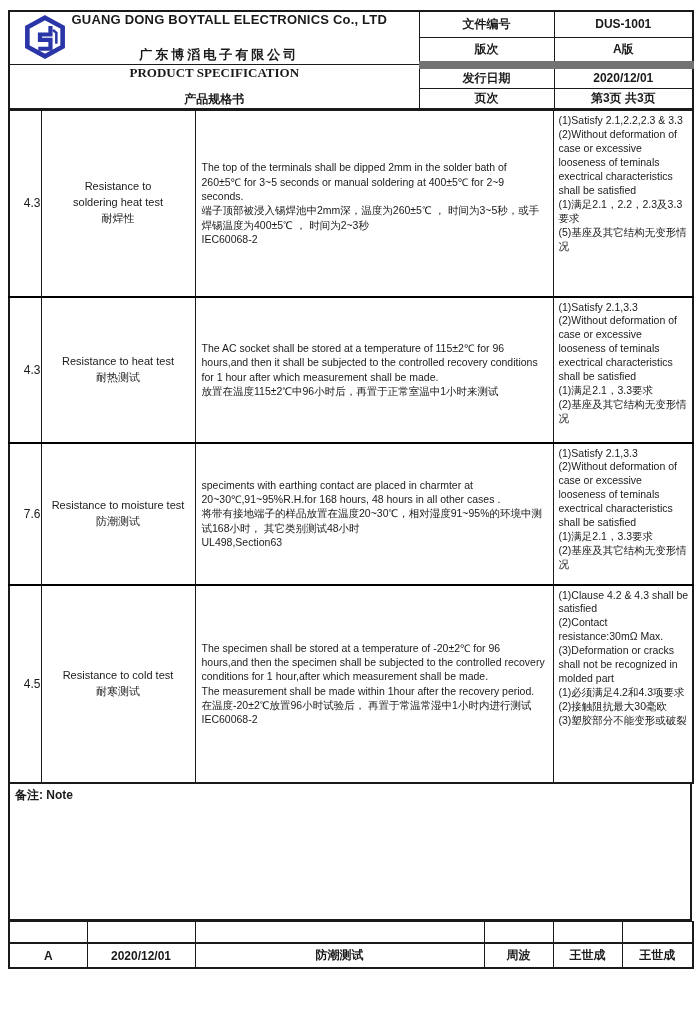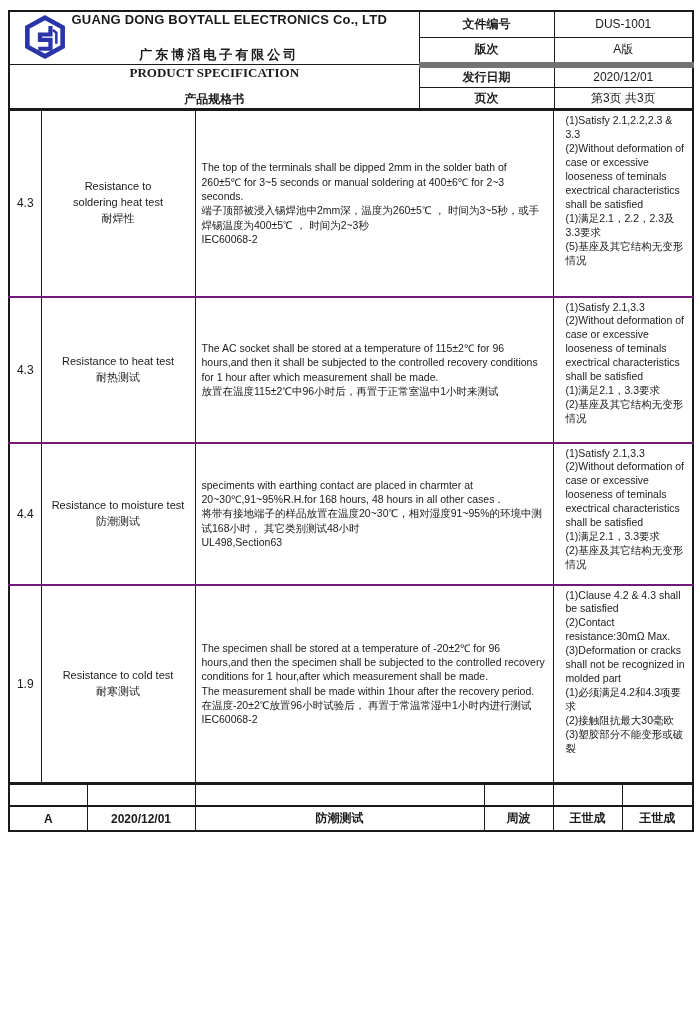--- a/index.html
+++ b/index.html
@@ -18,32 +18,32 @@
   
   .hdr { border:2px solid #1a1a1a; }
   .hdr td { vertical-align:middle; text-align:center; }
   .company-cell { position:relative; }
   .logo-wrap { position:absolute; left:14px; top:3px; width:42px; height:44px; }
   .company-en { font-size:13px; font-weight:bold; letter-spacing:0.2px; padding-left:30px; }
   .company-cn { font-size:13px; font-weight:bold; letter-spacing:3px; padding-left:10px; margin-top:19px; }
   .spec-title-en { font-size:13px; font-weight:bold; }
   .spec-title-cn { font-size:12px; font-weight:bold; margin-top:10px; }
   .hdr-label { font-size:12px; font-weight:bold; }
-  .hdr-value { font-size:12px; font-weight:normal; }
+  .hdr-value { font-size:12px; font-weight:bold; }
   .hdr .r1 { height:23px; } .hdr .r2 { height:24px; }
   .hdr .r3 { height:19px; } .hdr .r4 { height:19px; }
-  .hdr .thickbot td { border-bottom:6px solid #737373; }
+  .hdr .thickbot td { border-bottom:8px solid #737373; }
 
   
   .main { border:2px solid #1a1a1a; border-top:0; }
-  .main tr + tr td { border-top:2px solid #701a75; }
-  .cell-no { text-align:center; vertical-align:middle; font-size:12px; }
+  .main tr + tr td { border-top:2px solid #000000; }
+  .cell-no { text-align:right; vertical-align:middle; font-size:12px; }
   .cell-name { text-align:center; vertical-align:middle; font-size:11px; line-height:1.45; padding:10px 4px; }
   .cell-desc { vertical-align:middle; font-size:10.5px; line-height:1.36; padding:3px 5px 3px 6px; }
-  .cell-crit { vertical-align:top; font-size:10.5px; line-height:1.33; padding:3px 3px 3px 12px; }
+  .cell-crit { vertical-align:top; font-size:10.5px; line-height:1.33; padding:3px 3px 3px 5px; }
   .preline { white-space:pre-line; }
 
   
   .note {
     border:2px solid #1a1a1a; border-top:0;
     height:137px;
     font-size:12px; font-weight:bold;
     padding:3px 5px;
   }
 
@@ -106,69 +106,72 @@
         <col style="width:154px">
         <col style="width:358px">
         <col style="width:140px">
       </colgroup>
     <tbody>
         <tr style="height:186px;">
       <td class="cell-no">4.3</td>
       <td class="cell-name preline">Resistance to
 soldering heat test
 耐焊性</td>
-      <td class="cell-desc preline">The top of the terminals shall be dipped 2mm in the solder bath of 260±5℃ for 3~5 seconds or manual soldering at 400±6℃ for 2~3 seconds.
+      <td class="cell-desc preline">The top of the terminals shall be dipped 2mm in the solder bath of 260±5℃ for 3~5 seconds or manual soldering at 400±5℃ for 2~9 seconds.
 端子顶部被浸入锡焊池中2mm深，温度为260±5℃ ， 时间为3~5秒，或手焊锡温度为400±5℃ ， 时间为2~3秒
 IEC60068-2</td>
       <td class="cell-crit preline">(1)Satisfy 2.1,2.2,2.3 &amp; 3.3
 (2)Without deformation of case or excessive looseness of teminals exectrical characteristics shall be satisfied
 (1)满足2.1，2.2，2.3及3.3要求
 (5)基座及其它结构无变形情况</td>
     </tr>
     <tr style="height:146px;">
       <td class="cell-no">4.3</td>
       <td class="cell-name preline">Resistance to heat test
 耐热测试</td>
       <td class="cell-desc preline">The AC socket shall be stored at a temperature of 115±2℃ for 96 hours,and then it shall be subjected to the controlled recovery conditions for 1 hour after which measurement shall be made.
 放置在温度115±2℃中96小时后，再置于正常室温中1小时来测试</td>
       <td class="cell-crit preline">(1)Satisfy 2.1,3.3
 (2)Without deformation of case or excessive looseness of teminals exectrical characteristics shall be satisfied
 (1)满足2.1，3.3要求
 (2)基座及其它结构无变形情况</td>
     </tr>
     <tr style="height:142px;">
-      <td class="cell-no">4.4</td>
+      <td class="cell-no">7.6</td>
       <td class="cell-name preline">Resistance to moisture test
 防潮测试</td>
       <td class="cell-desc preline">speciments with earthing contact are placed in charmter at 20~30℃,91~95%R.H.for 168 hours, 48 hours in all other cases .
 将带有接地端子的样品放置在温度20~30℃，相对湿度91~95%的环境中测试168小时， 其它类别测试48小时
 UL498,Section63</td>
       <td class="cell-crit preline">(1)Satisfy 2.1,3.3
 (2)Without deformation of case or excessive looseness of teminals exectrical characteristics shall be satisfied
 (1)满足2.1，3.3要求
 (2)基座及其它结构无变形情况</td>
     </tr>
     <tr style="height:198px;">
-      <td class="cell-no">1.9</td>
+      <td class="cell-no">4.5</td>
       <td class="cell-name preline">Resistance to cold test
 耐寒测试</td>
       <td class="cell-desc preline">The specimen shall be stored at a temperature of -20±2℃ for 96 hours,and then the specimen shall be subjected to the controlled recovery conditions for 1 hour,after which measurement shall be made.
 The measurement shall be made within 1hour after the recovery period.
 在温度-20±2℃放置96小时试验后， 再置于常温常湿中1小时内进行测试
 IEC60068-2</td>
       <td class="cell-crit preline">(1)Clause 4.2 &amp; 4.3 shall be satisfied
 (2)Contact resistance:30mΩ Max.
 (3)Deformation or cracks shall not be recognized in molded part
 (1)必须满足4.2和4.3项要求
 (2)接触阻抗最大30毫欧
 (3)塑胶部分不能变形或破裂</td>
     </tr>
   </tbody>
     </table>
 
+  <div class="note">
+    <span>备注: Note</span>
+  </div>
 
   <table class="ftr">
     <colgroup>
       <col style="width:78px">
         <col style="width:108px">
         <col style="width:289px">
       <col style="width:69px">
         <col style="width:69px">
         <col style="width:71px">
     </colgroup>

